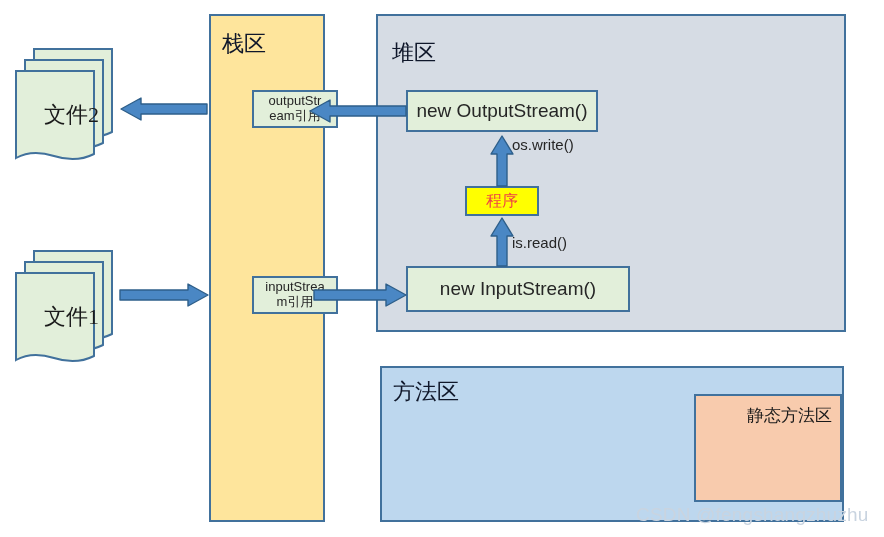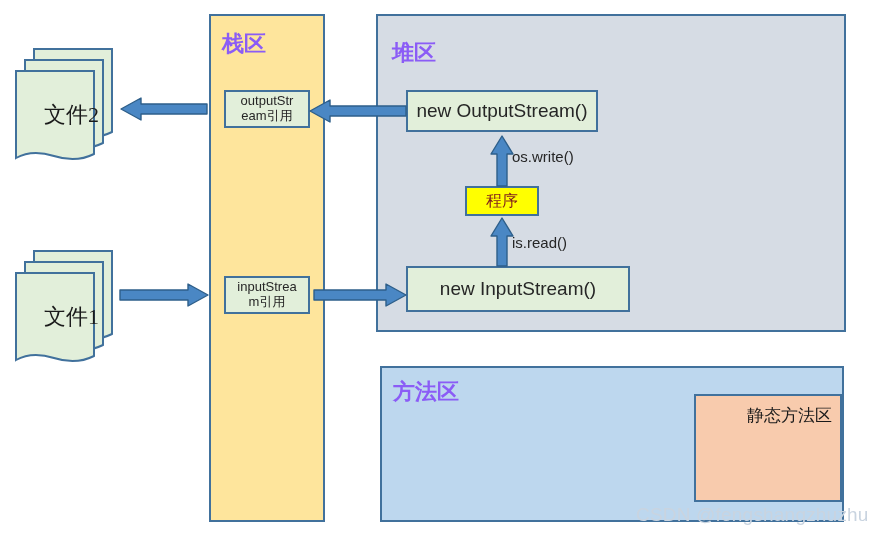--- a/index.html
+++ b/index.html
@@ -42,23 +42,22 @@
   .static-method-region {
     left: 694px; top: 394px; width: 148px; height: 108px;
     background: #F8CBAD;
     border: 2px solid #41719C;
   }
 
   .region-title {
     position: absolute;
     font-size: 22px;
     line-height: 1;
-    color: #8b5cf6;
-    white-space: nowrap;
-    font-weight: bold;
+    color: #0f172a;
+    white-space: nowrap;
   }
   .stack-title { left: 222px; top: 33px; }
   .heap-title  { left: 392px; top: 42px; }
   .method-title{ left: 393px; top: 381px; font-size: 22px; }
 
   .static-label {
     position: absolute;
     right: 8px; top: 8px;
     font-size: 17px;
     white-space: nowrap;
@@ -80,46 +79,47 @@
     border: 2px solid #41719C;
     background: #E2EFDA;
     display: flex;
     align-items: center;
     justify-content: center;
     text-align: center;
     font-size: 13px;
     line-height: 1.15;
     color: #262626;
     padding: 0 2px;
+    margin-left: 28px;
   }
   .out-stream-obj { left: 406px; top: 90px; width: 192px; height: 42px; }
   .in-stream-obj  { left: 406px; top: 266px; width: 224px; height: 46px; }
   .out-ref { left: 224px; top: 90px; width: 86px; height: 38px; }
   .in-ref  { left: 224px; top: 276px; width: 86px; height: 38px; text-align: center; }
 
   .program-box {
     left: 465px; top: 186px; width: 74px; height: 30px;
     background: #FFFF00;
     border: 2px solid #41719C;
     display: flex;
     align-items: center;
     justify-content: center;
     font-size: 16px;
-    color: #7f1d1d;
+    color: #ef4444;
   }
 
   
   .call-label {
     position: absolute;
     font-size: 15px;
     color: #262626;
     white-space: nowrap;
   }
   .flush-label { left: 198px; top: 136px; }
-  .write-label { left: 512px; top: 148px; text-align: center; }
+  .write-label { left: 512px; top: 136px; text-align: center; }
   .read-label  { left: 512px; top: 234px; }
 
   
   .doc-stack { position: absolute; }
   .doc-stack svg { display: block; }
   .doc-label {
     position: absolute;
     font-size: 22px;
     color: #1a1a1a;
     white-space: nowrap;

